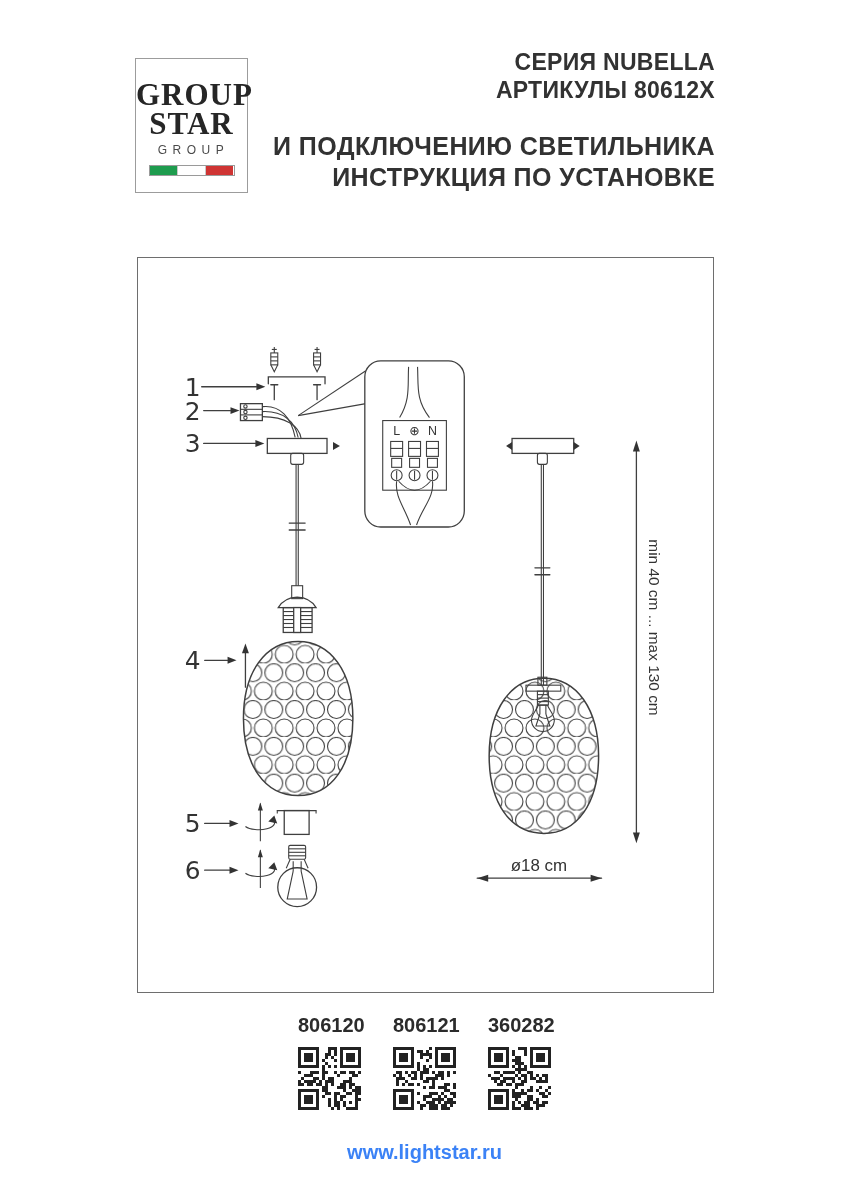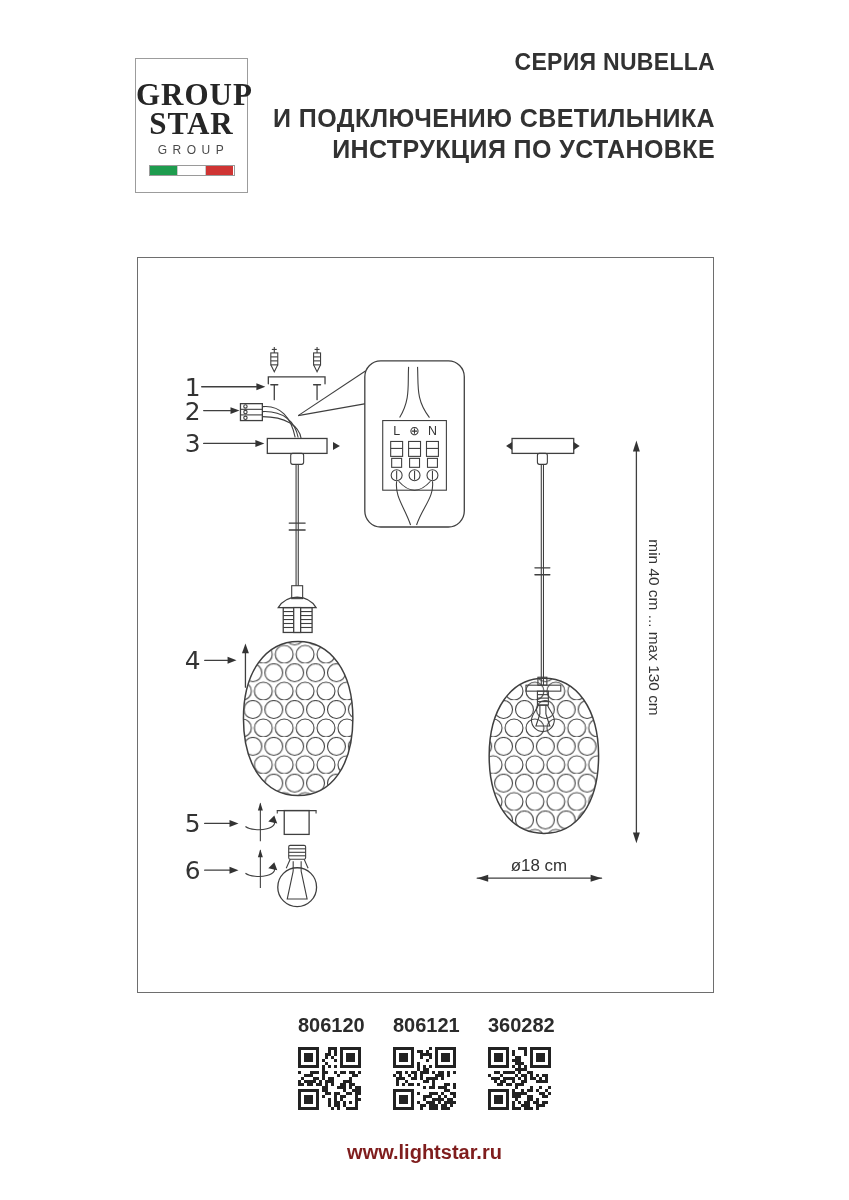--- a/index.html
+++ b/index.html
@@ -38,40 +38,41 @@
   .dimtxt{font-family:"Liberation Sans",sans-serif;font-size:17px;fill:#333;}
   .dimtxtv{font-family:"Liberation Sans",sans-serif;font-size:15.5px;fill:#333;}
 
   
   .codes-row{position:absolute;top:1014px;left:0;width:100%;display:flex;
              justify-content:center;gap:32px;}
   .code-col{width:63px;}
   .code-label{font-size:20px;line-height:22px;font-weight:bold;color:#2b2b2b;margin-bottom:11px;}
   .qr{width:63px;height:63px;display:block;}
   .site{position:absolute;top:1141px;left:0;width:100%;text-align:center;
-        font-size:20px;font-weight:bold;color:#7f1d1d;}
+        font-size:20px;font-weight:bold;color:#3b82f6;}
 </style>
 </head>
 <body>
 
 <div class="page">
 
   <div class="logo-box">
     <div class="logo-line">GROUP</div>
     <div class="logo-line">STAR</div>
     <div class="logo-group">GROUP</div>
     <div class="flag">
       <span class="g"></span>
         <span class="w"></span>
         <span class="r"></span>
     </div>
   </div>
 
   <div class="header-right">
     <div class="hr-small">СЕРИЯ NUBELLA</div>
+    <div class="hr-small">АРТИКУЛЫ 80612X</div>
     <div class="hr-gap"></div>
     <div class="hr-big">И ПОДКЛЮЧЕНИЮ СВЕТИЛЬНИКА</div>
     <div class="hr-big">ИНСТРУКЦИЯ ПО УСТАНОВКЕ</div>
   </div>
 
   <div class="diagram-frame">
     <svg width="574" height="733" viewBox="0 0 577 736">
       <defs>
         <pattern id="honey" width="21" height="37" patternUnits="userSpaceOnUse">
           <circle cx="10.5" cy="9.5" r="9" fill="none" stroke="#3f3f3f" stroke-width="1.1"></circle>

